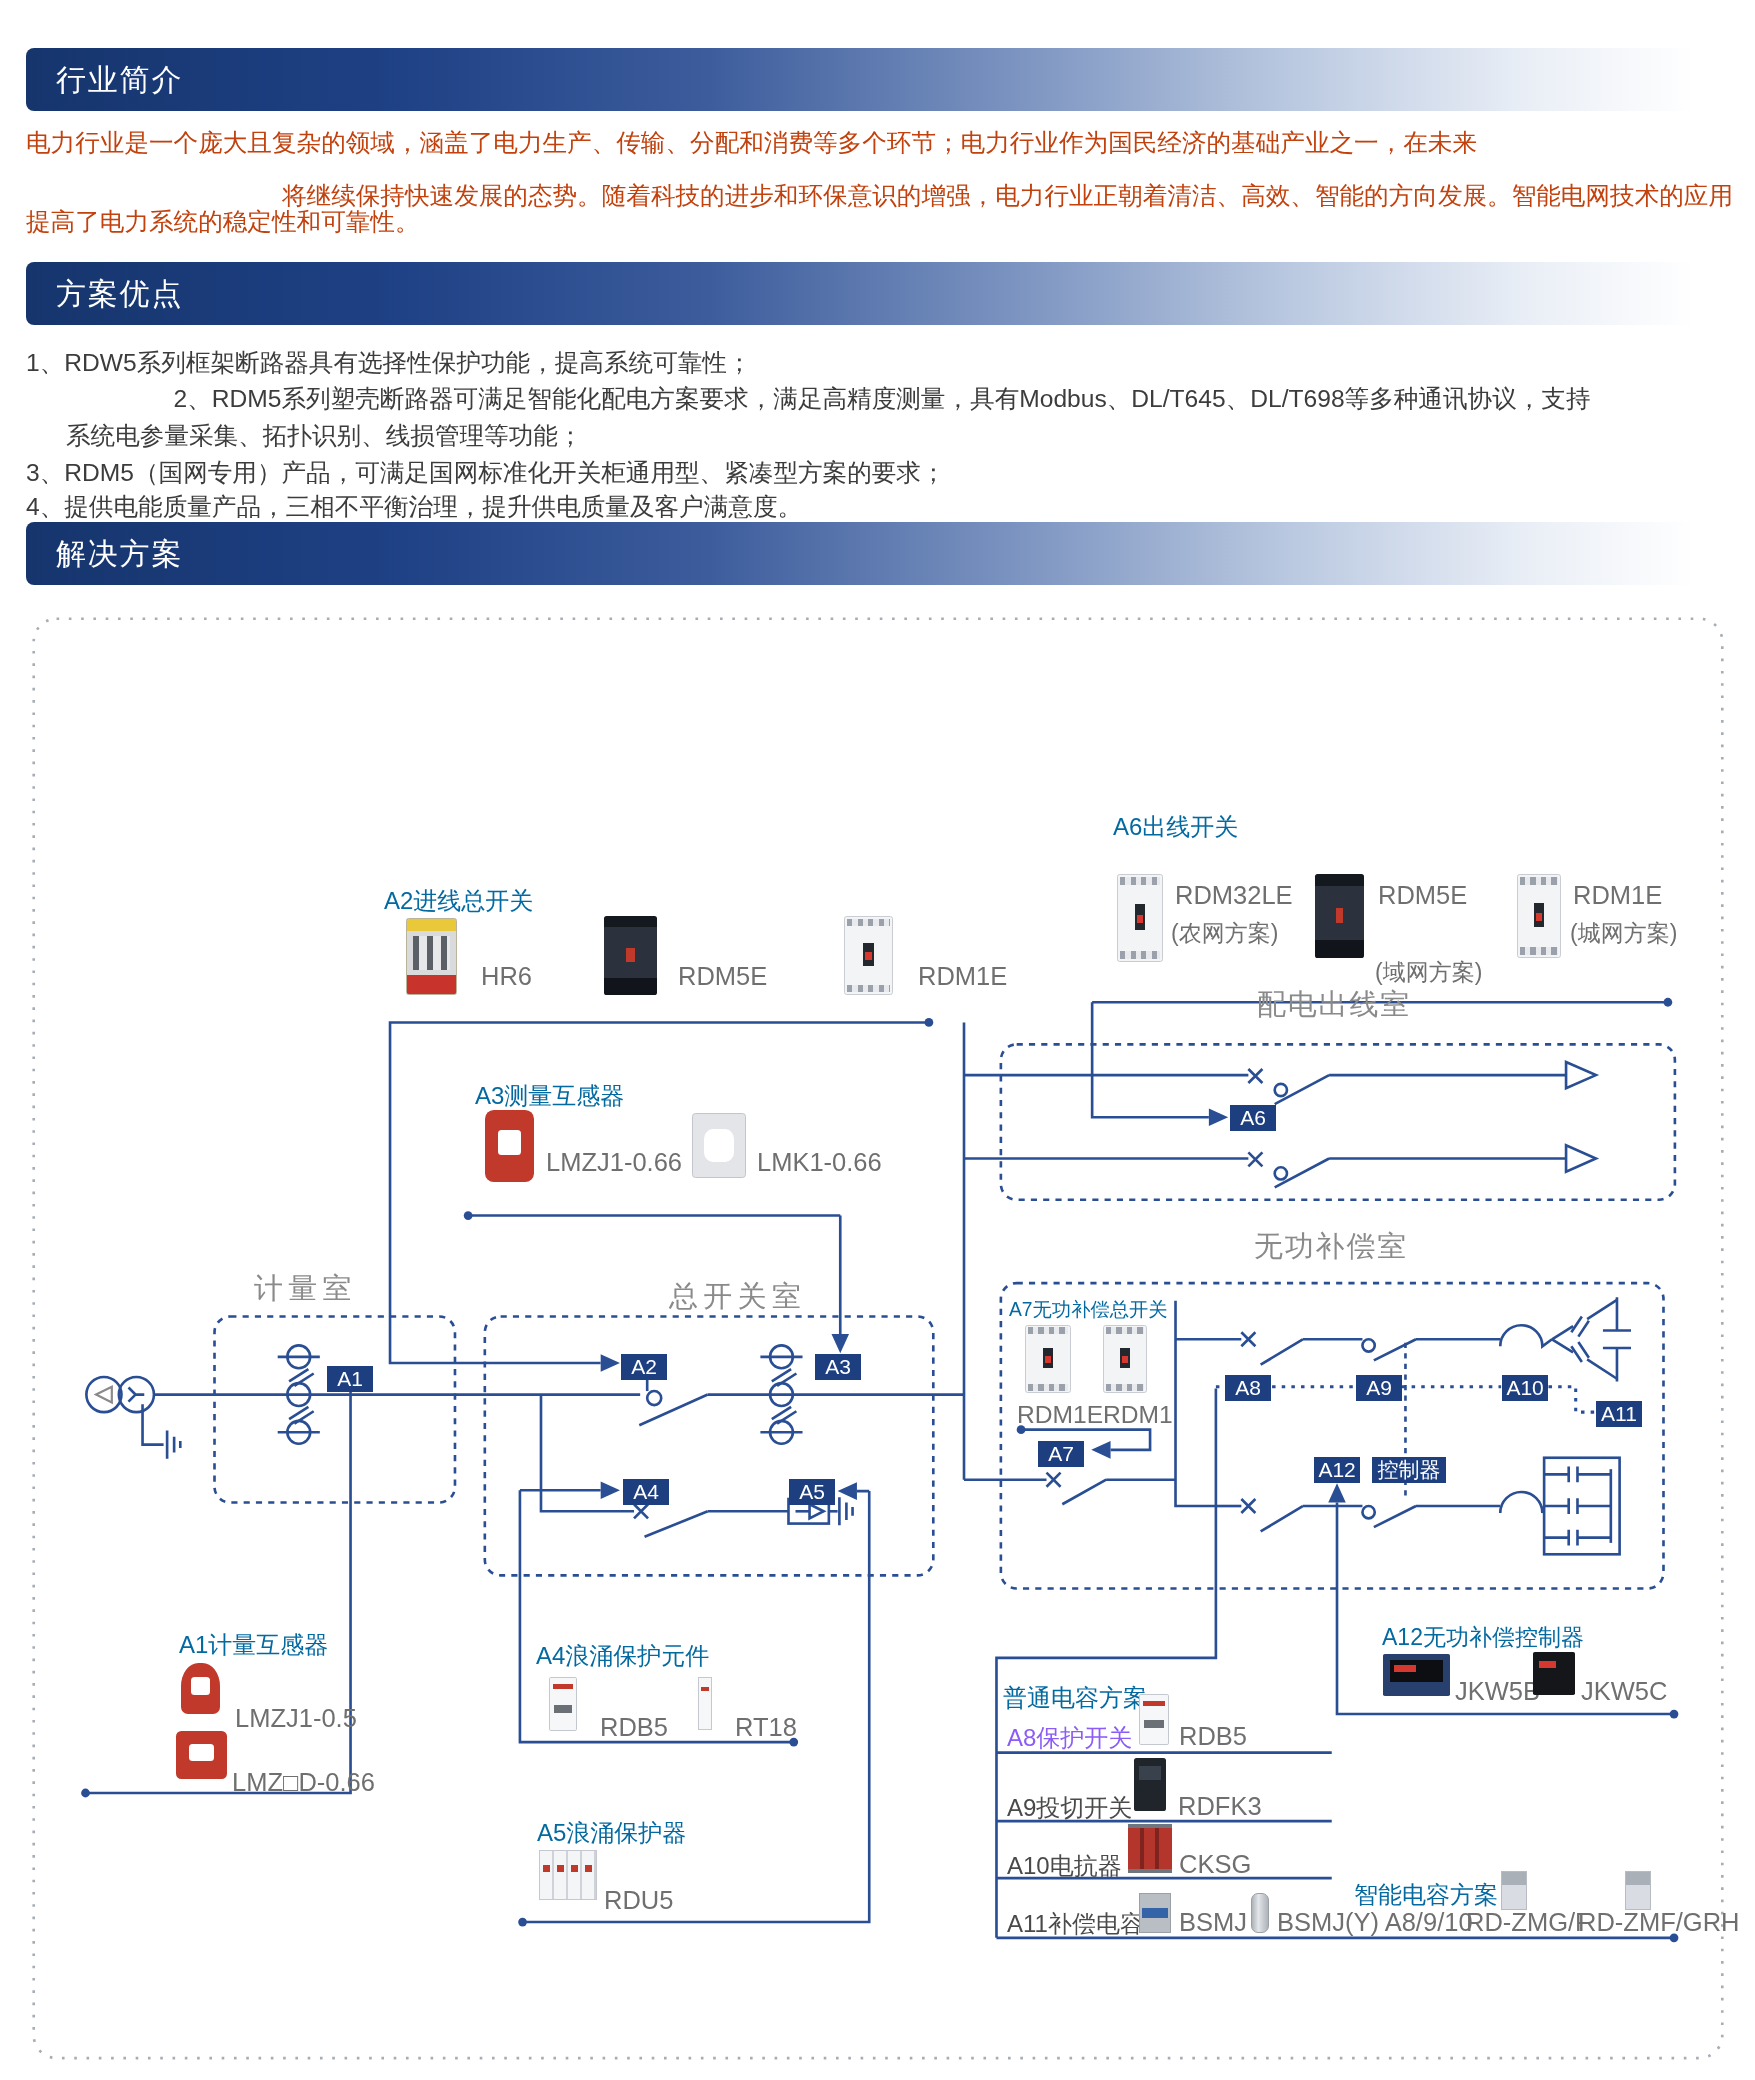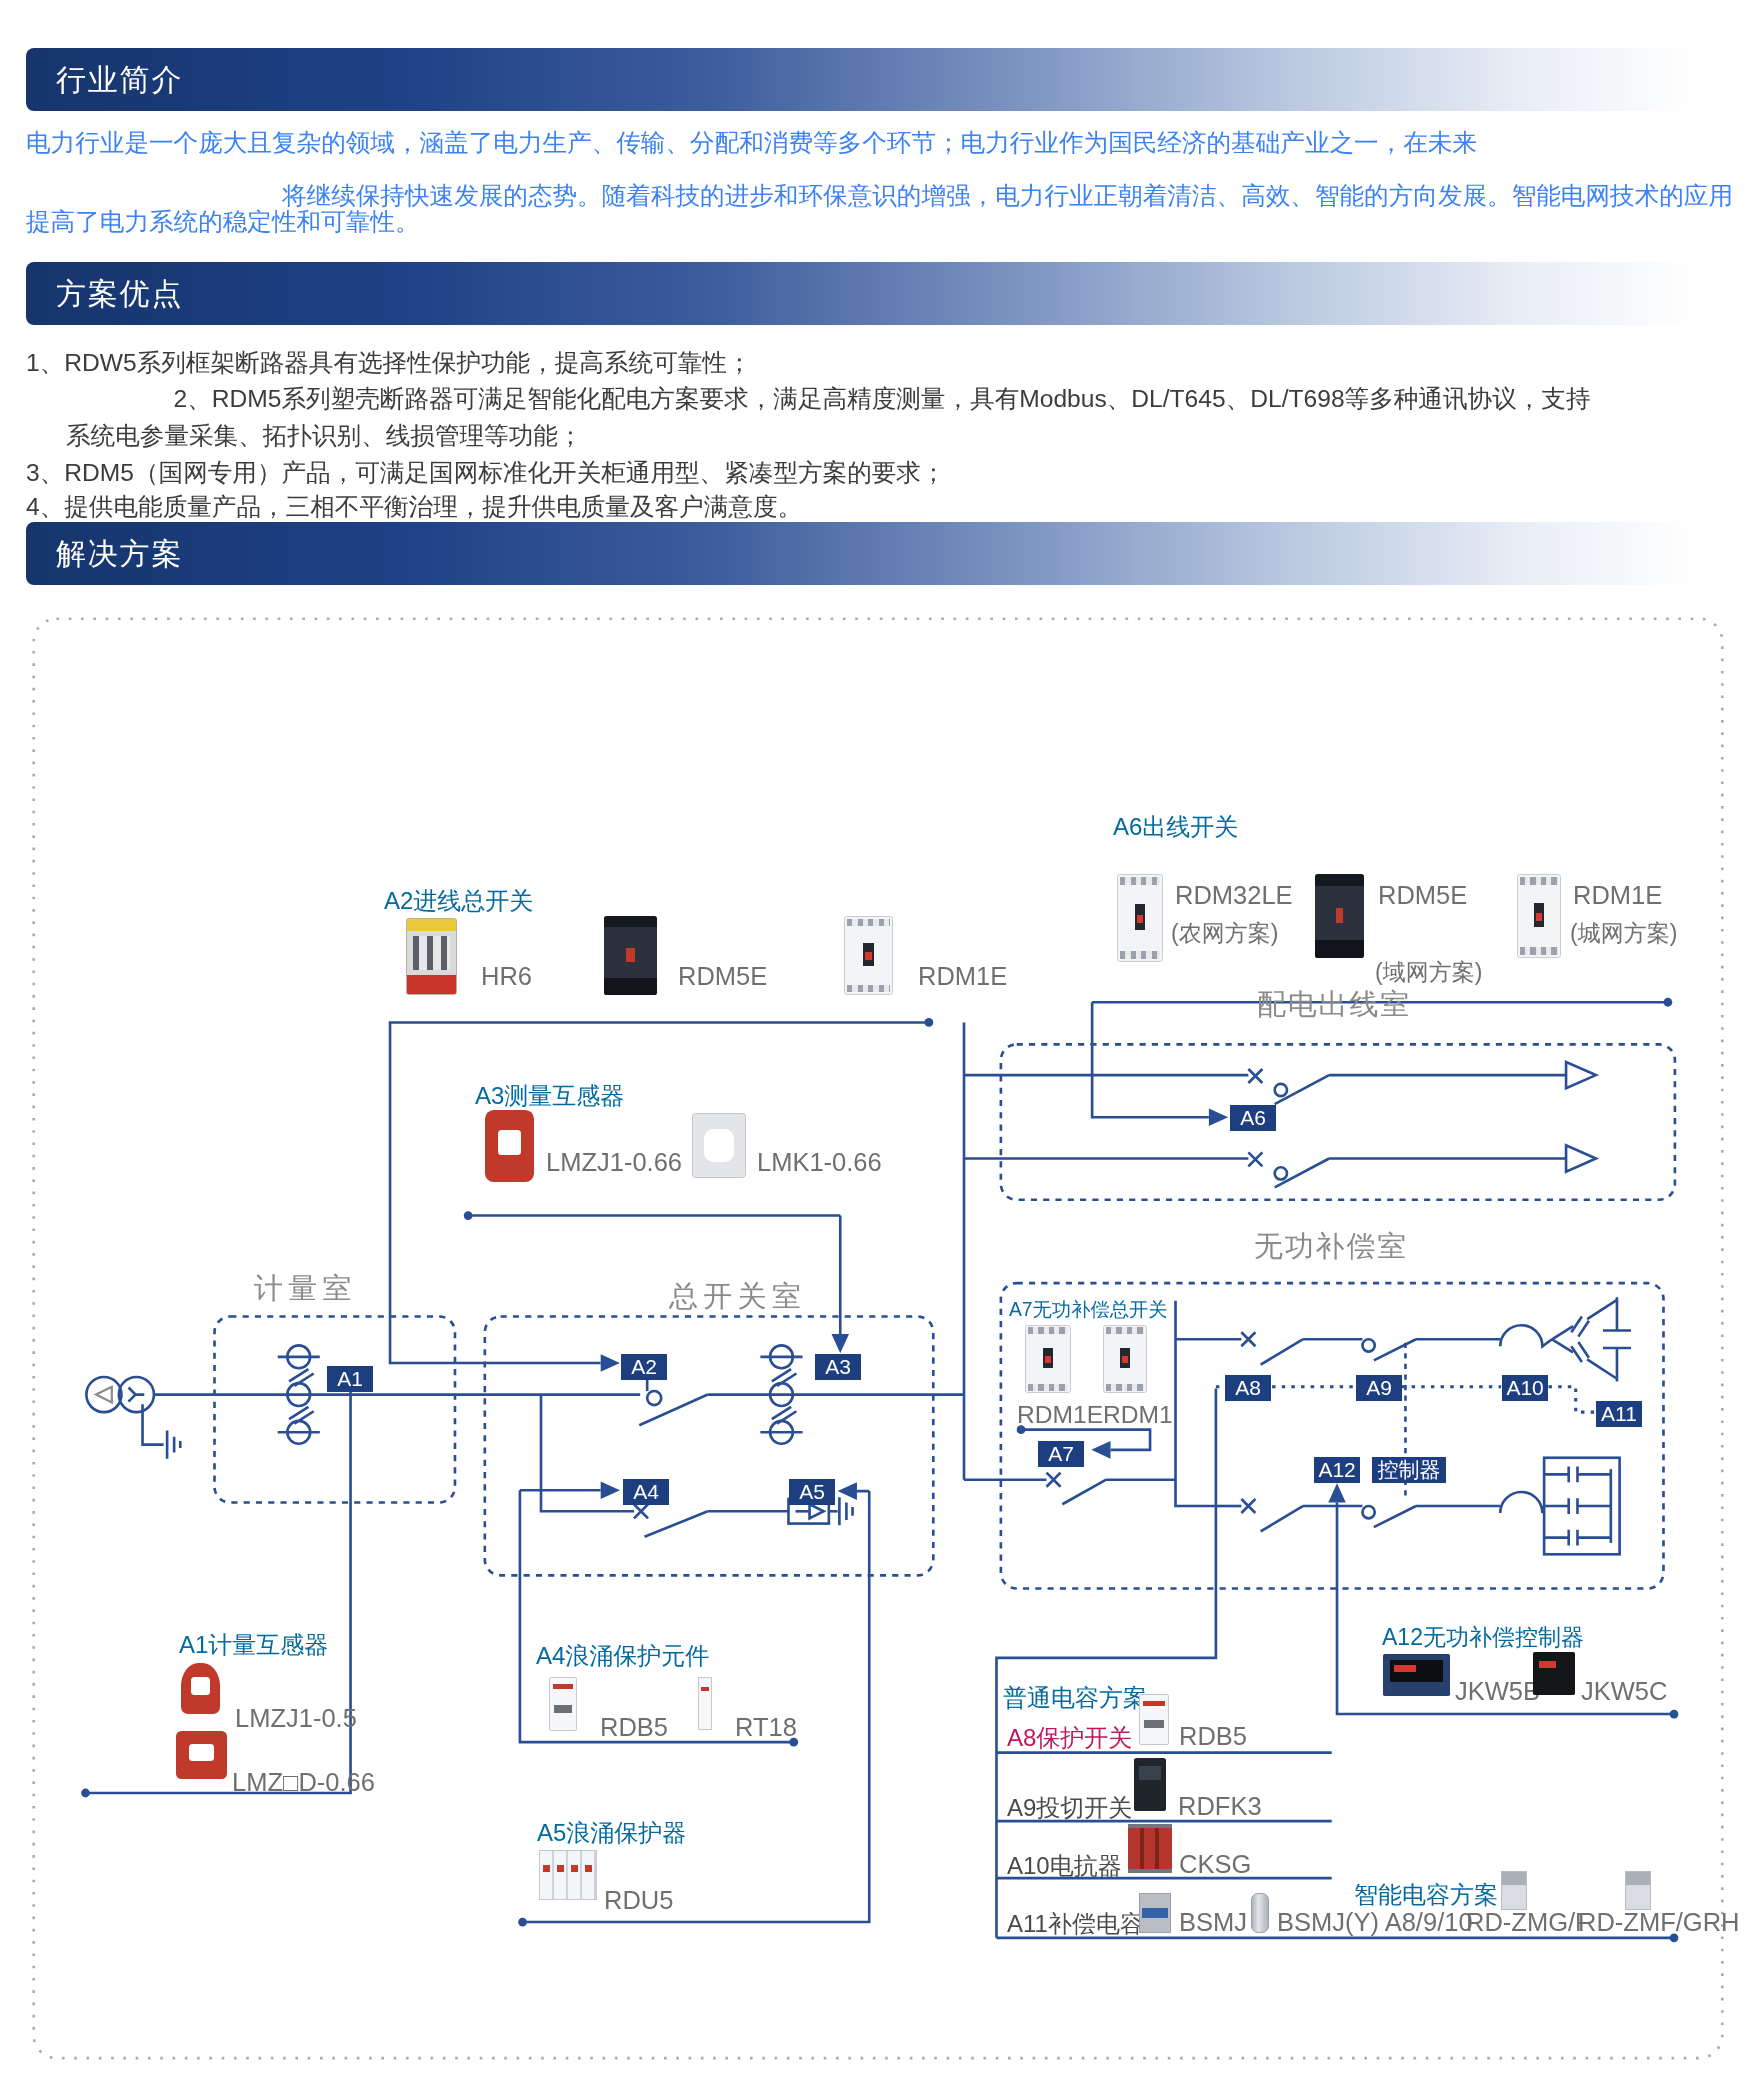--- a/index.html
+++ b/index.html
@@ -1,21 +1,21 @@
 <!DOCTYPE html>
 <html style="font-size:14px"><head>
 <meta charset="utf-8">
 <style>
   html,body{margin:0;padding:0;background:#fff;}
   .page{position:relative;width:1756px;height:2080px;background:#fff;overflow:hidden;
         font-family:"Liberation Sans","DejaVu Sans",sans-serif;}
   .banner{position:absolute;left:26px;width:1703px;height:63px;border-radius:8px;
      background:linear-gradient(90deg,#16356d 0%,#1f4185 22%,#3c5c9c 40%,#7b93c0 58%,#b9c8e0 74%,#e9eef6 88%,#ffffff 98%);
      color:#fff;font-size:30px;line-height:63px;padding-left:30px;box-sizing:border-box;font-weight:500;letter-spacing:1.8px;}
-  .para{position:absolute;left:26px;width:1707px;font-size:24.6px;color:#3b82f6;line-height:40px;}
+  .para{position:absolute;left:26px;width:1707px;font-size:24.6px;color:#c2410c;line-height:40px;}
   .li{position:absolute;left:26px;width:1712px;font-size:24.6px;color:#3c3c3c;line-height:30px;}
   .li.indent{padding-left:40px;}
   .rtitle{position:absolute;font-size:29px;color:#8a8a8a;letter-spacing:5.3px;white-space:nowrap;}
   .rtitle.tight{letter-spacing:1.8px;}
   .ctitle{position:absolute;font-size:24px;color:#0369a1;white-space:nowrap;}
   .plab{position:absolute;font-size:25.5px;color:#6f6f6f;white-space:nowrap;}
   .plab.small{font-size:23px;}
   .tag{position:absolute;min-width:46px;height:26px;line-height:26px;padding:0 4.4px;box-sizing:border-box;
        background:#1d3f80;color:#fff;font-size:21px;text-align:center;white-space:nowrap;}
   svg.wires{position:absolute;left:0;top:0;}
@@ -330,21 +330,21 @@
   <div class="plab" style="left:735px;top:1713px;">RT18</div>
 
   <div class="prod spd4" style="left:539px;top:1850px;width:58px;height:50px;"></div>
   <div class="plab" style="left:604px;top:1886px;">RDU5</div>
 
   <div class="prod jkw5b" style="left:1383px;top:1654px;width:67px;height:42px;"></div>
   <div class="plab" style="left:1455px;top:1677px;">JKW5B</div>
   <div class="prod jkw5c" style="left:1533px;top:1652px;width:42px;height:43px;"></div>
   <div class="plab" style="left:1581px;top:1677px;">JKW5C</div>
 
-  <div class="plab" style="left:1007px;top:1722px;font-size:24px;color:#be185d;">A8保护开关</div>
+  <div class="plab" style="left:1007px;top:1722px;font-size:24px;color:#8b5cf6;">A8保护开关</div>
   <div class="prod mcb" style="left:1139px;top:1694px;width:30px;height:51px;"></div>
   <div class="plab" style="left:1179px;top:1722px;">RDB5</div>
 
   <div class="plab" style="left:1007px;top:1792px;font-size:24px;color:#4a4a4a;">A9投切开关</div>
   <div class="prod rdfk" style="left:1134px;top:1758px;width:32px;height:53px;"></div>
   <div class="plab" style="left:1178px;top:1792px;">RDFK3</div>
 
   <div class="plab" style="left:1007px;top:1850px;font-size:24px;color:#4a4a4a;">A10电抗器</div>
   <div class="prod cksg" style="left:1128px;top:1824px;width:44px;height:49px;"></div>
   <div class="plab" style="left:1179px;top:1850px;">CKSG</div>

